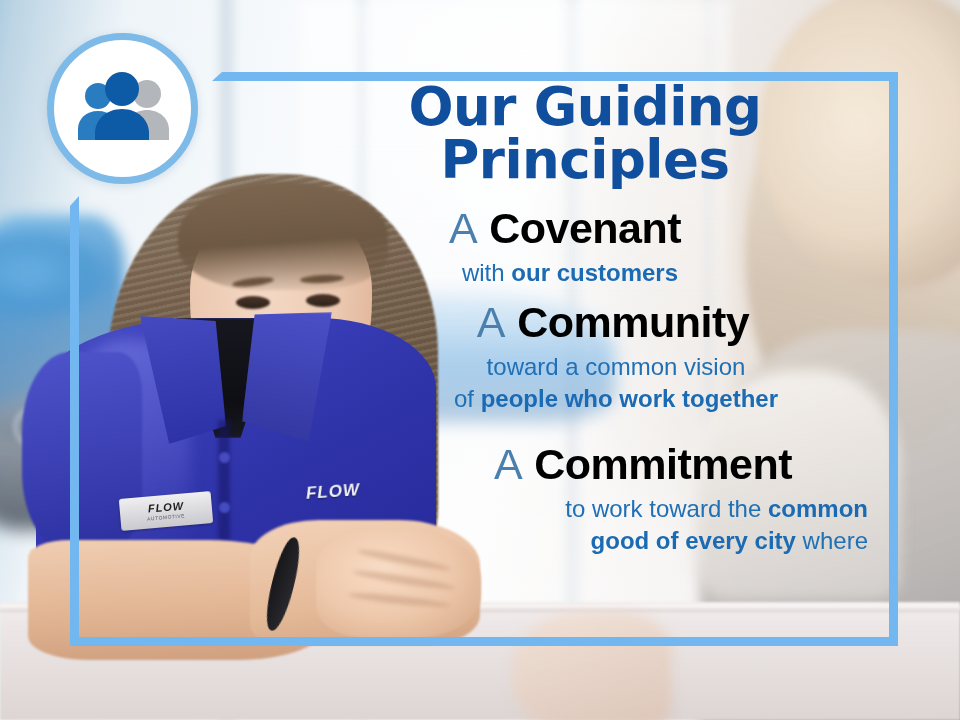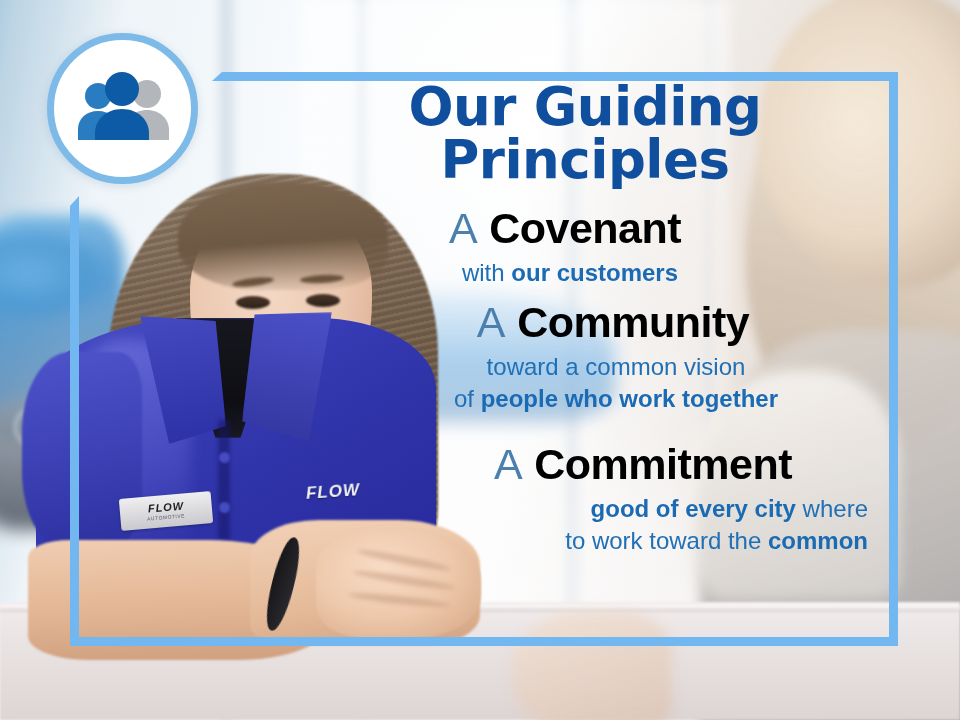--- a/index.html
+++ b/index.html
@@ -439,19 +439,19 @@
         <div><span>of </span><b>people who work together</b></div>
       </div>
     </div>
 
     <div class="principle" id="p3">
       <div class="p-head">
         <span class="article">A </span>
         <span class="word">Commitment</span>
       </div>
       <div class="p-body">
+        <div><span>to work toward the </span><b>common</b></div>
         <div><b>good of every city</b><span> where</span></div>
-        <div><span>to work toward the </span><b>common</b></div>
       </div>
     </div>
 
   </div>
 </div>
 
 </body></html>

